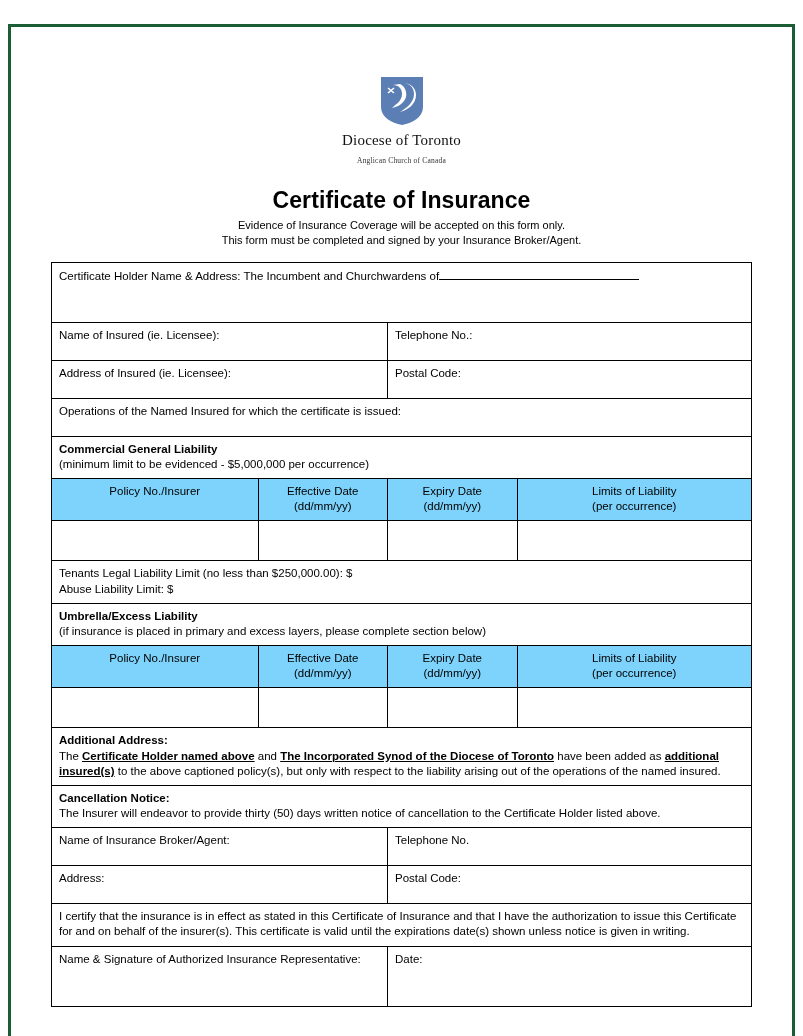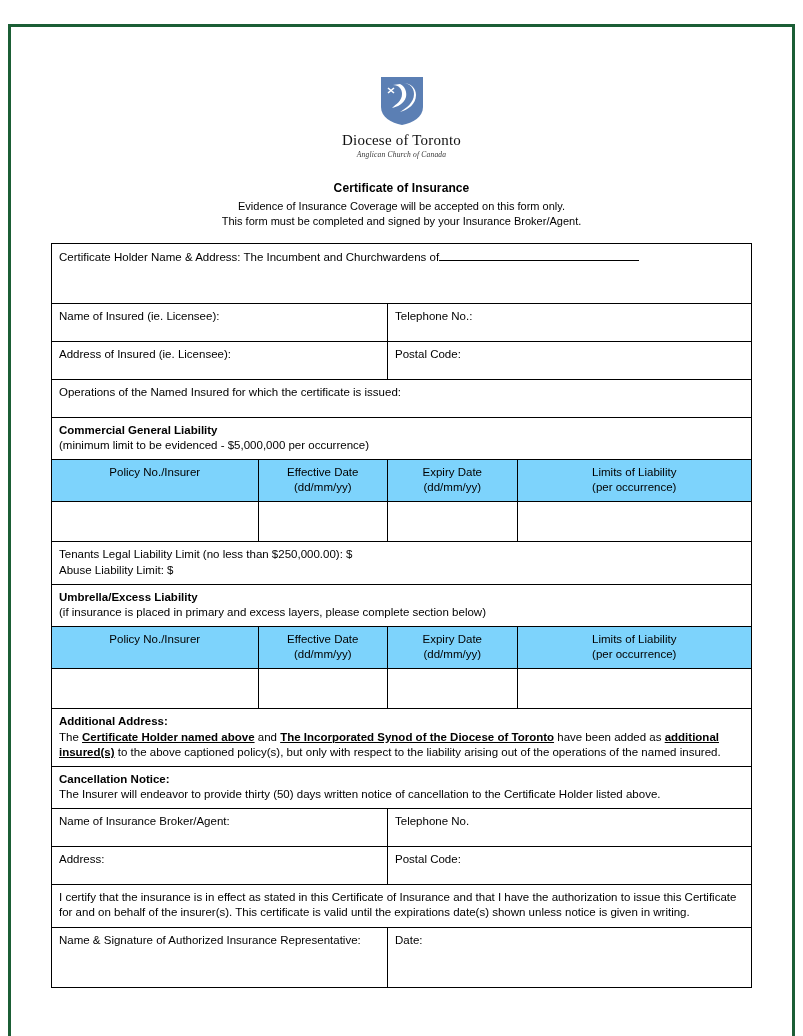--- a/index.html
+++ b/index.html
@@ -50,28 +50,27 @@
     font-size: 15px;
     letter-spacing: 0.2px;
     margin-top: 3px;
     color: #111111;
   }
   .logo-sub {
     font-family: "Liberation Serif", serif;
     font-size: 7.5px;
     letter-spacing: 0.2px;
     color: #333333;
-    margin-top: 1px;
-    font-style: italic;
+    margin-top: 7px;
   }
 
   
   .doc-title {
     text-align: center;
-    font-size: 12px;
+    font-size: 23px;
     font-weight: bold;
     margin-top: 22px;
     letter-spacing: 0.1px;
   }
   .doc-sub {
     text-align: center;
     font-size: 11px;
     margin-top: 4px;
     line-height: 1.35;
   }

